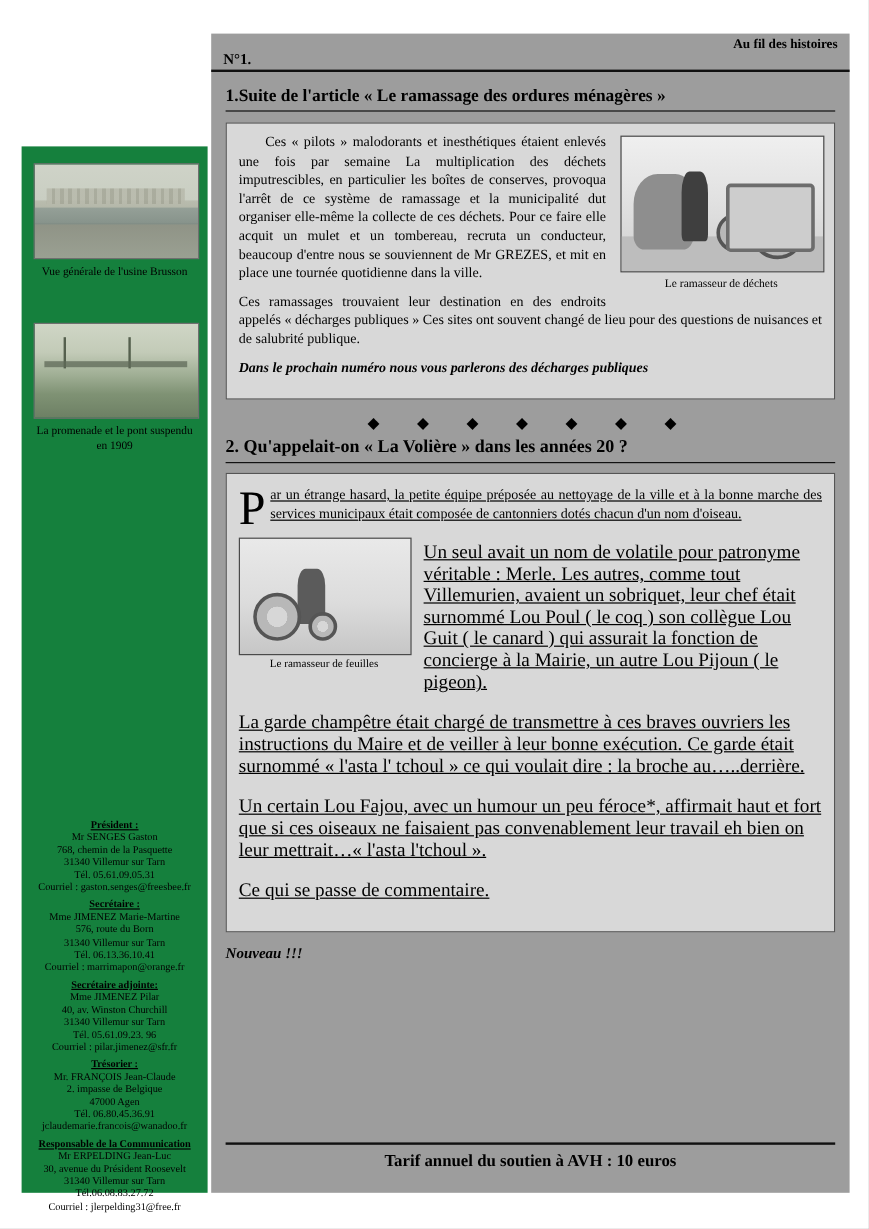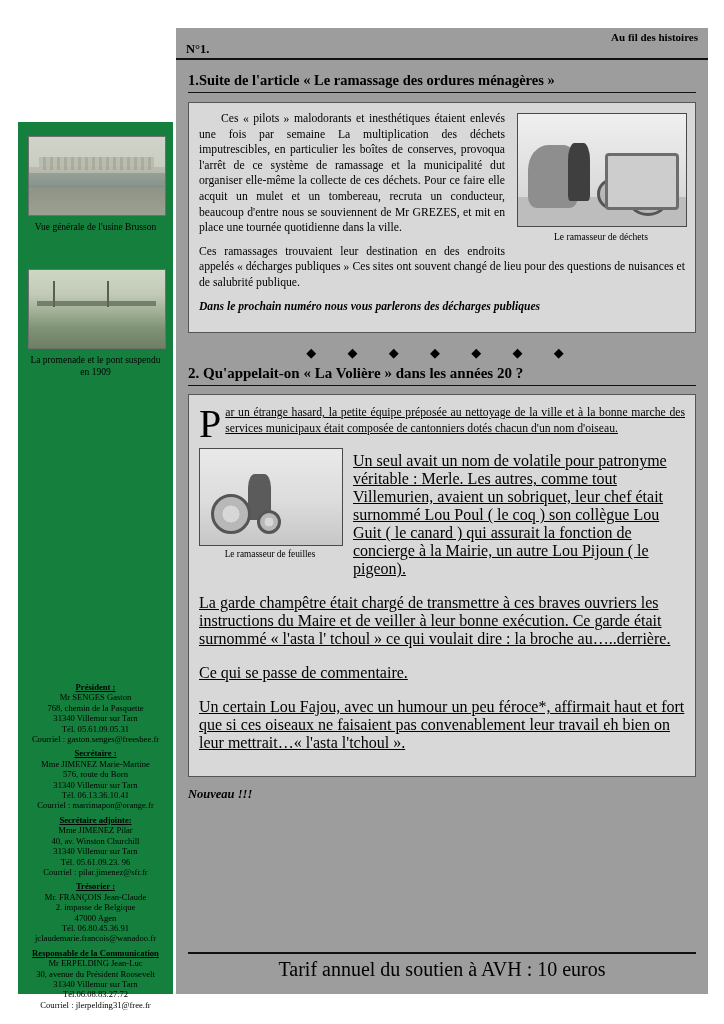--- a/index.html
+++ b/index.html
@@ -166,21 +166,21 @@
   .nouveau{
     margin:10px 12px 0 12px;font-style:italic;font-weight:bold;font-size:12.5px;
   }
   .retrouver{
     margin:8px 12px 0 12px;font-style:italic;font-weight:bold;font-size:12.8px;
   }
   .tarif-bar{
     position:absolute;left:12px;right:12px;bottom:10px;height:30px;
     border-top:2px solid #111;
     display:flex;align-items:center;justify-content:center;
-    font-size:20px;font-weight:normal;
+    font-size:14px;font-weight:bold;
   }
 
   .clearfix::after{content:"";display:block;clear:both;}
 </style>
 </head>
 <body>
 
 <div class="page">
 
   <div class="sidebar">
@@ -284,22 +284,22 @@
           <div class="wheel" style="left:8%;bottom:12%;width:34px;height:34px;"></div>
           <div class="wheel" style="left:40%;bottom:12%;width:18px;height:18px;"></div>
         </div>
         <div class="cap">Le ramasseur de feuilles</div>
       </div>
 
       <p>Un seul avait un nom de volatile pour patronyme véritable : Merle. Les autres, comme tout Villemurien, avaient un sobriquet, leur chef était surnommé Lou Poul ( le coq ) son collègue Lou Guit ( le canard ) qui assurait la fonction de concierge à la Mairie, un autre Lou Pijoun ( le pigeon).</p>
 
 
       <p class="indent">La garde champêtre était chargé de transmettre à ces braves ouvriers les instructions du Maire et de veiller à leur bonne exécution. Ce garde était surnommé « l'asta l' tchoul » ce qui voulait dire : la broche au…..derrière.</p>
+      <p>Un certain Lou Fajou, avec un humour un peu féroce*, affirmait haut et fort que si ces oiseaux ne faisaient pas convenablement leur travail eh bien on leur mettrait…« l'asta l'tchoul ».</p>
       <p>Ce qui se passe de commentaire.</p>
-      <p>Un certain Lou Fajou, avec un humour un peu féroce*, affirmait haut et fort que si ces oiseaux ne faisaient pas convenablement leur travail eh bien on leur mettrait…« l'asta l'tchoul ».</p>
 
     </div>
 
     <div class="nouveau">Nouveau !!!</div>
 
     <div class="tarif-bar">
       <span>Tarif annuel du soutien à AVH : 10 euros</span>
     </div>
 
   </div>

